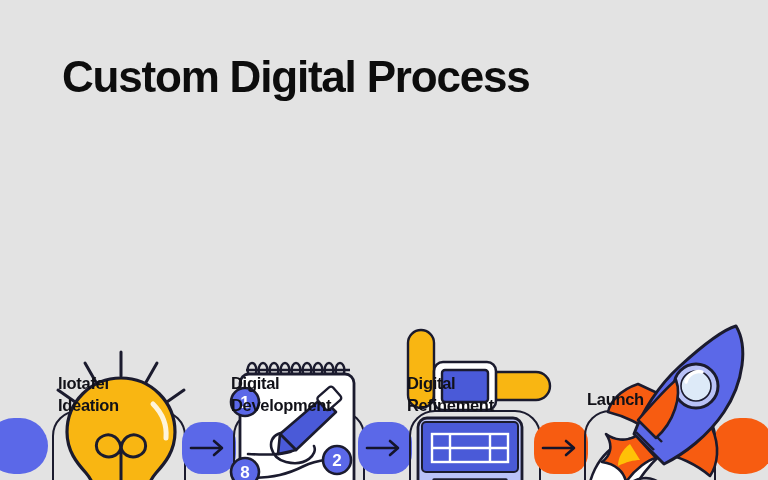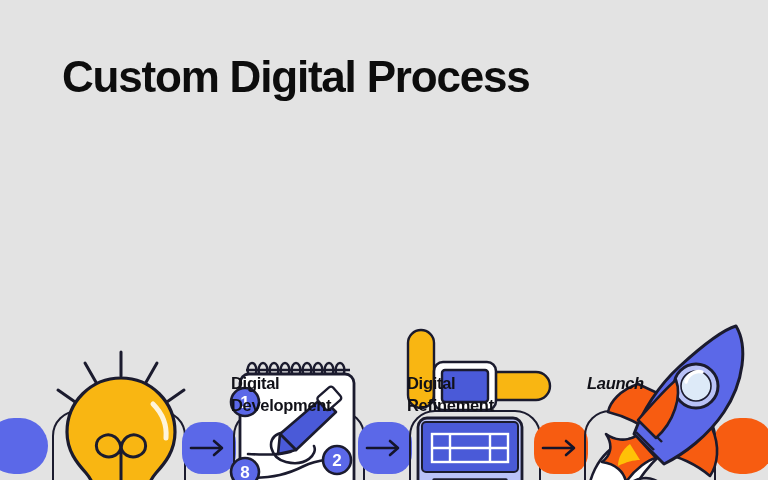--- a/index.html
+++ b/index.html
@@ -242,29 +242,33 @@
 
       <path d="M96 60 C102 76 94 102 76 118 L58 100 C72 84 86 68 96 60 Z" fill="#f75c11" stroke="#1b1b2e" stroke-width="2.6" stroke-linejoin="round"></path>
 
       <path d="M56 116 C46 122 34 120 26 114 C34 126 30 136 22 142
                C36 144 44 152 46 162 C56 148 68 140 76 138 Z" fill="#f75c11" stroke="#1b1b2e" stroke-width="2.6" stroke-linejoin="round"></path>
       <path d="M50 124 C42 130 38 138 38 146 C46 142 54 140 60 140 Z" fill="#ffc107" stroke="none"></path>
     </svg>
 
   </div>
 
+  <div class="step-label" style="left:58px; top:372px;">
+    <div>lıotafeı</div>
+    <div>Ideation</div>
+  </div>
 
   <div class="step-label" style="left:231px; top:372px;">
     <div>Digital</div>
     <div>Development</div>
   </div>
 
   <div class="step-label" style="left:407px; top:372px;">
     <div>Digital</div>
     <div>Refinement</div>
   </div>
 
-  <div class="step-label" style="left:587px; top:372px;font-style:italic;">
+  <div class="step-label" style="left:587px; top:388px;">
     <div>Launch</div>
     <div></div>
   </div>
 
 </div>
 
 </body></html>

